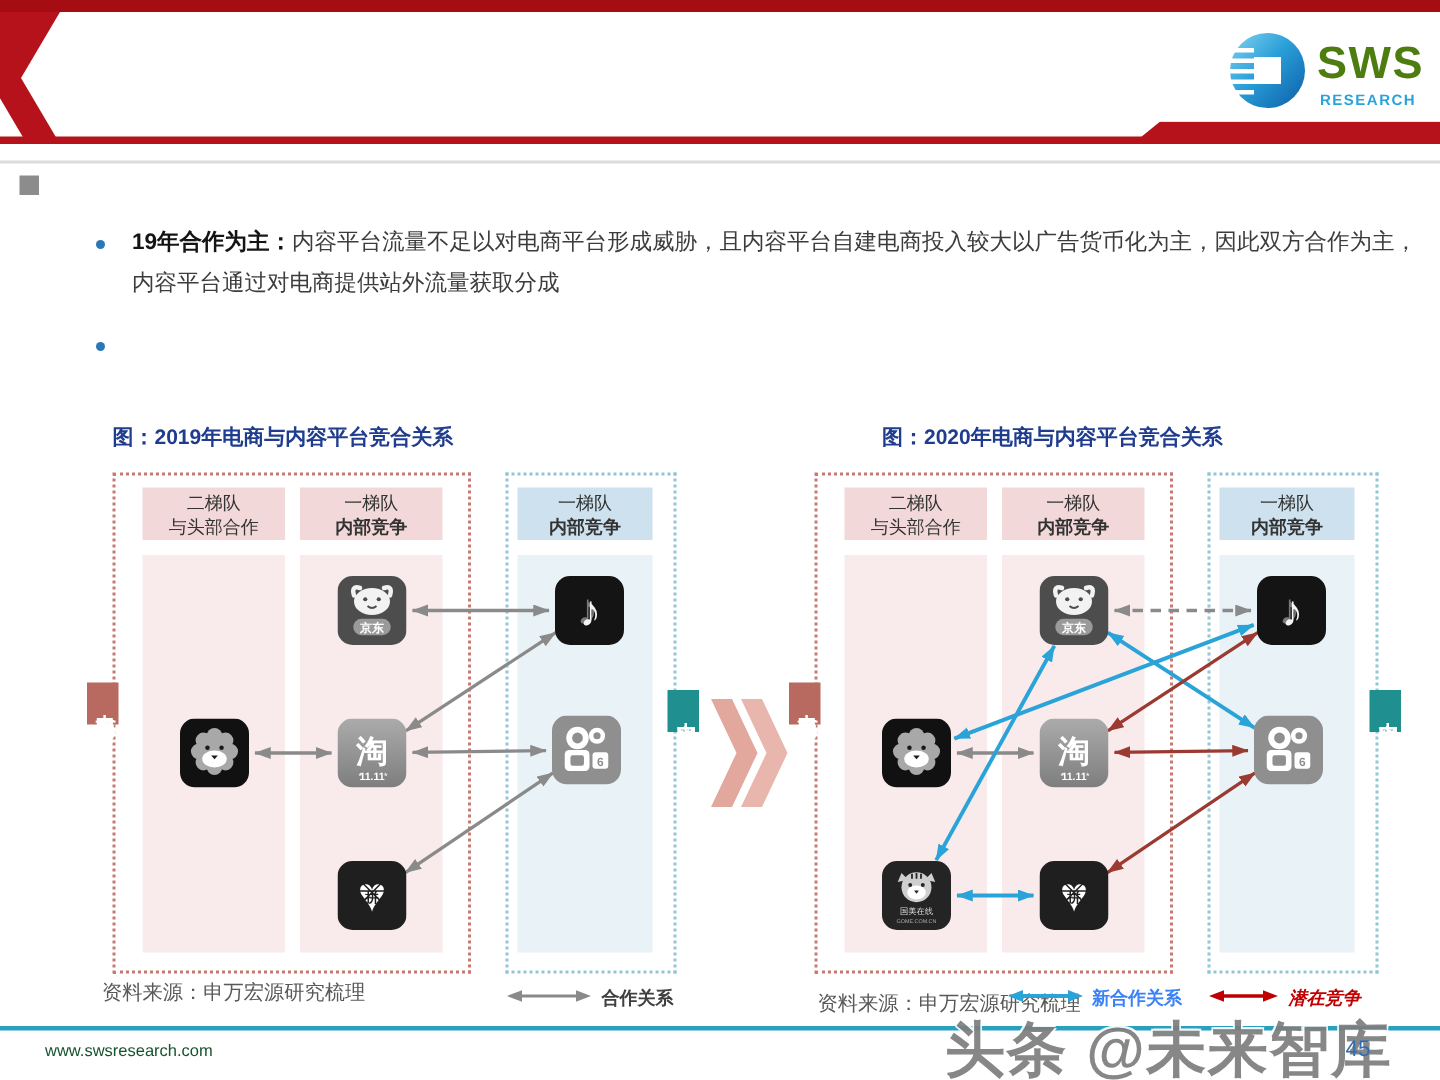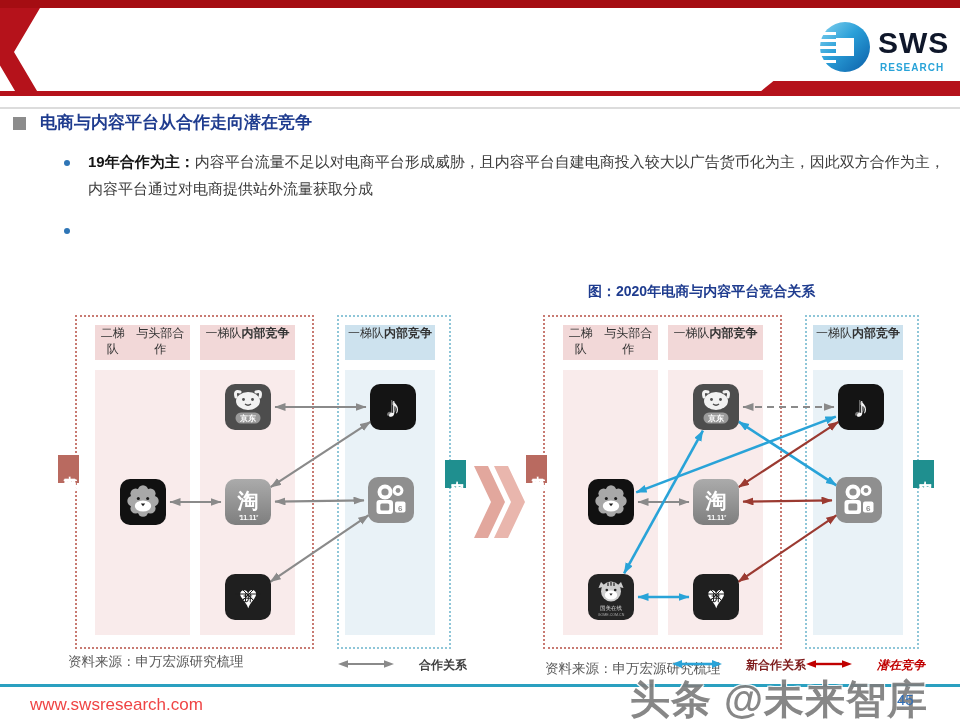--- a/index.html
+++ b/index.html
@@ -12,66 +12,66 @@
   .hdr-title{position:absolute;left:68px;top:28px;font-size:27px;font-weight:bold;color:#1f3c8f;letter-spacing:1px;}
   .hdr-line{position:absolute;left:0;top:91px;width:960px;height:5px;background:#b5121b;}
   .hdr-wedge{position:absolute;left:755px;top:81px;width:205px;height:15px;background:#b5121b;
              clip-path:polygon(0 100%,9% 0,100% 0,100% 100%);}
   .hdr-sep{position:absolute;left:0;top:107px;width:960px;height:2px;background:#dcdcdc;}
   .logo{position:absolute;left:820px;top:20px;width:130px;height:62px;}
   .logo-globe{position:absolute;left:0;top:2px;width:50px;height:50px;border-radius:50%;
               background:linear-gradient(135deg,#86d4f0 0%,#2a9fd8 45%,#0b5ea8 100%);}
   .logo-globe .sq{position:absolute;left:16px;top:16px;width:18px;height:18px;background:#fff;}
   .logo-globe .stripe{position:absolute;left:-6px;height:3px;background:#fff;}
-  .logo-sws{position:absolute;left:58px;top:6px;font-size:30px;font-weight:900;color:#0f172a;letter-spacing:1px;}
+  .logo-sws{position:absolute;left:58px;top:6px;font-size:30px;font-weight:900;color:#4d7c0f;letter-spacing:1px;}
   .logo-res{position:absolute;left:60px;top:42px;font-size:10px;font-weight:bold;color:#29a3d8;letter-spacing:1px;}
 
   
   .sec-square{position:absolute;left:13px;top:117px;width:13px;height:13px;background:#8c8c8c;}
   .sec-heading{position:absolute;left:40px;top:111px;font-size:17px;font-weight:bold;color:#1f3c8f;}
   .bullet{position:absolute;left:88px;width:864px;font-size:15px;line-height:27px;color:#3c3c3c;}
   .bullet .lead{font-weight:bold;color:#141414;}
   .bullet-dot{position:absolute;width:6px;height:6px;border-radius:50%;background:#2e75b6;}
 
   
   .fig-title{position:absolute;font-size:14px;font-weight:bold;color:#1f3c8f;}
 
   
   .figure{position:absolute;top:312px;width:410px;height:378px;}
   .box-red{position:absolute;left:17px;top:3px;width:235px;height:330px;border:2px dotted #c87a72;}
   .box-teal{position:absolute;left:279px;top:3px;width:110px;height:330px;border:2px dotted #8fc6d8;}
-  .col-h{position:absolute;top:13px;height:35px;display:flex;flex-direction:row;justify-content:center;
+  .col-h{position:absolute;top:13px;height:35px;display:flex;flex-direction:column;justify-content:center;
          text-align:center;font-size:12px;line-height:16px;color:#333;}
   .col-h.pink{background:#f2d8d8;}
   .col-h.blue{background:#cde2ee;}
   .col-h .b2{font-weight:bold;}
   .col-panel{position:absolute;top:58px;height:265px;}
   .col-panel.pink{background:#f9ebeb;}
   .col-panel.blue{background:#e9f2f7;}
   .c1{left:37px;width:95px;} .c2{left:142px;width:95px;} .c3{left:287px;width:90px;}
   .axis{position:absolute;width:21px;padding:10px 0;writing-mode:vertical-rl;text-orientation:upright;
         color:#fff;font-size:13.5px;font-weight:bold;text-align:center;letter-spacing:2px;}
   .axis-left{left:0;top:143px;background:#b96a60;}
   .axis-right{left:387px;top:148px;background:#1f8f8f;}
   svg.edges{position:absolute;left:0;top:0;pointer-events:none;}
   .node{position:absolute;width:46px;height:46px;}
   .node svg{display:block;}
   .fig-source{position:absolute;font-size:13.5px;color:#595959;}
 
   .legend{position:absolute;display:flex;align-items:flex-start;}
-  .legend-label{font-size:12px;font-weight:bold;line-height:14px;text-align:center;margin-left:24px;margin-top:0px;}
+  .legend-label{font-size:12px;font-weight:bold;line-height:14px;text-align:center;margin-left:6px;margin-top:0px;}
   .legend-label.gray{color:#404040;width:50px;}
-  .legend-label.blue{color:#7f1d1d;white-space:nowrap;}
+  .legend-label.blue{color:#3b82f6;white-space:nowrap;}
   .legend-label.red{color:#c00000;width:50px;font-style:italic;}
 
   .mid-chevron{position:absolute;left:474px;top:466px;}
 
   
   .foot-line{position:absolute;left:0;top:684px;width:960px;height:3px;background:#2aa0c0;}
-  .foot-url{position:absolute;left:30px;top:695px;font-size:17px;color:#ef4444;text-decoration:none;}
+  .foot-url{position:absolute;left:30px;top:695px;font-size:11px;color:#14532d;text-decoration:none;}
   .page-num{position:absolute;left:897px;top:691px;font-size:15px;color:#2f6db5;z-index:6;}
   .watermark{position:absolute;left:630px;top:672px;font-size:40px;font-weight:900;color:#7d7d7d;
              letter-spacing:1px;z-index:5;opacity:.92;
              text-shadow:-1px -1px 0 #fff,1px -1px 0 #fff,-1px 1px 0 #fff,1px 1px 0 #fff;}
 </style>
 </head>
 <body>
 
 <div class="slide">
 
@@ -89,28 +89,28 @@
       <div class="sq"></div>
     </div>
     <div class="logo-sws">SWS</div>
     <div class="logo-res">RESEARCH</div>
   </div>
   <div class="hdr-line"></div>
   <div class="hdr-wedge"></div>
   <div class="hdr-sep"></div>
 
   <div class="sec-square"></div>
-  <div class="sec-heading">电商与内容平台从合作走向潜在竞争</div>
 
   <div class="bullet-dot" style="left:64px;top:160px;"></div>
   <div class="bullet" style="top:148px;">
     <span class="lead">19年合作为主：</span><span>内容平台流量不足以对电商平台形成威胁，且内容平台自建电商投入较大以广告货币化为主，因此双方合作为主，内容平台通过对电商提供站外流量获取分成</span>
   </div>
   <div class="bullet-dot" style="left:64px;top:228px;"></div>
 
+  <div class="fig-title" style="left:75px;top:283px;">图：2019年电商与内容平台竞合关系</div>
   <div class="fig-title" style="left:588px;top:283px;">图：2020年电商与内容平台竞合关系</div>
 
   <div class="figure" style="left:58px;">
     <div class="box-red"></div>
     <div class="box-teal"></div>
     <div class="col-h pink c1">
       <span>二梯队</span>
         <span>与头部合作</span>
     </div>
     <div class="col-h pink c2">

